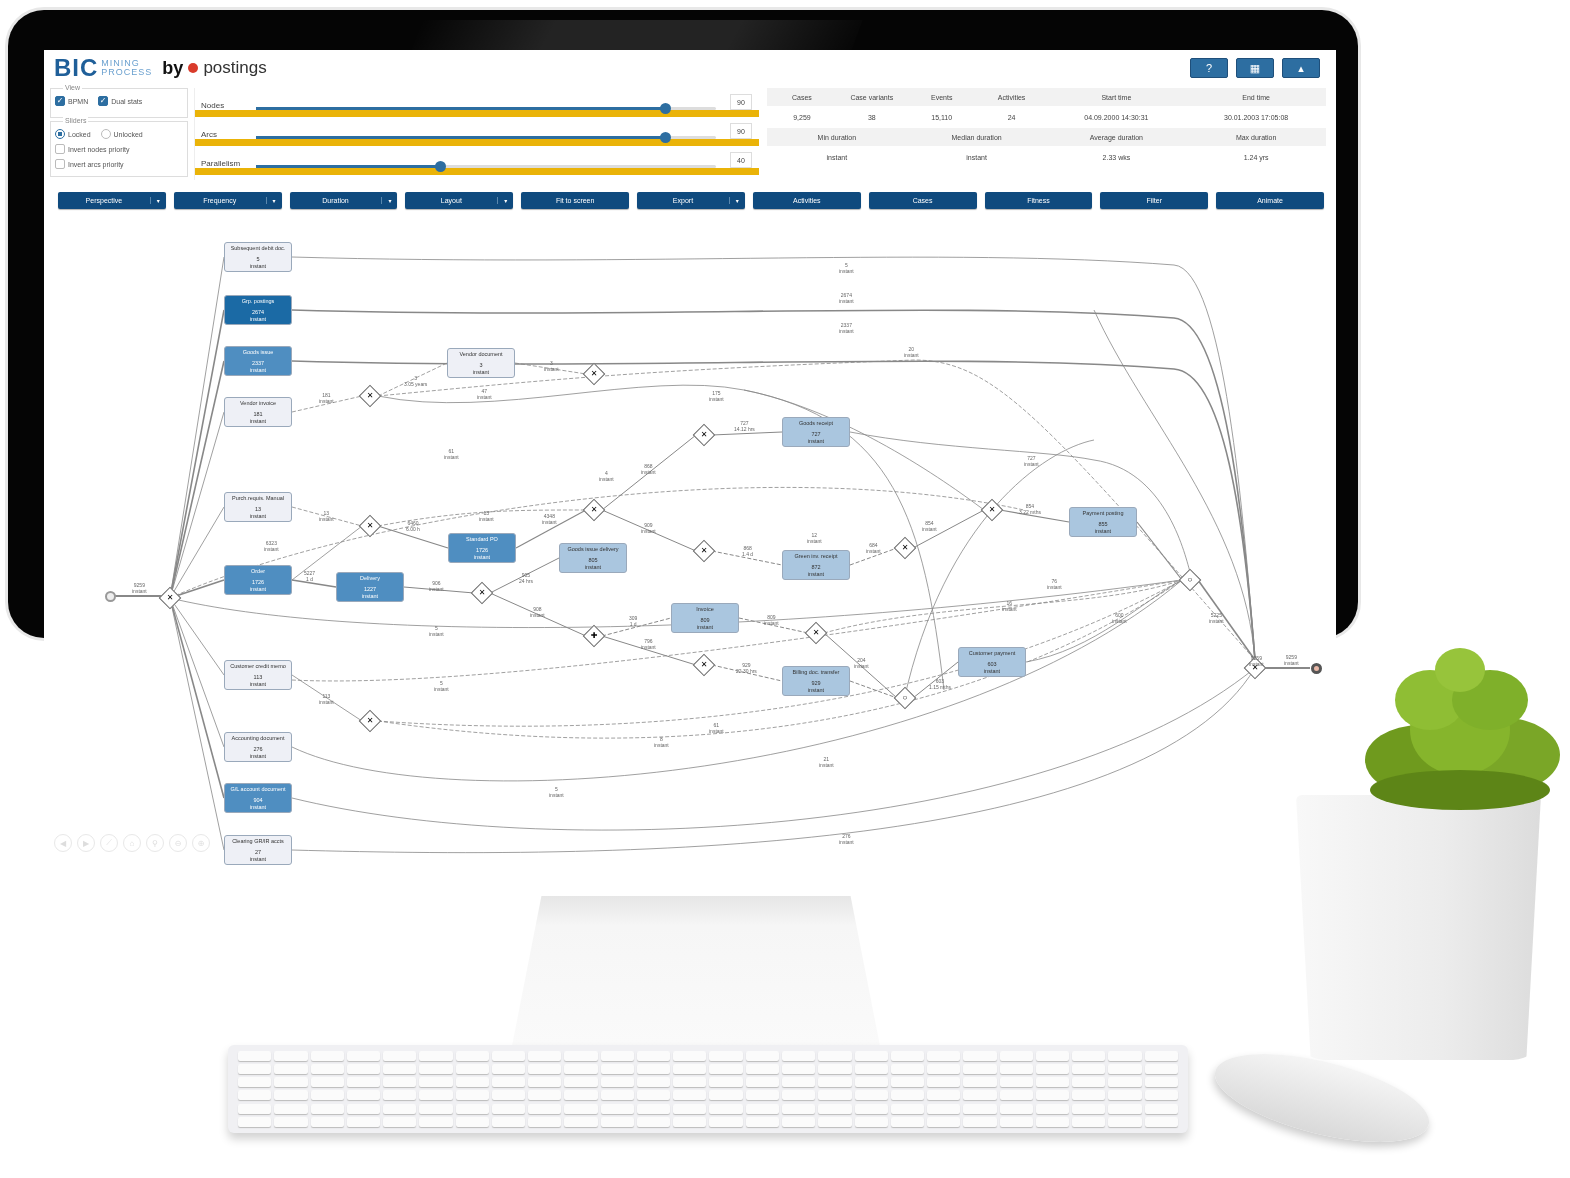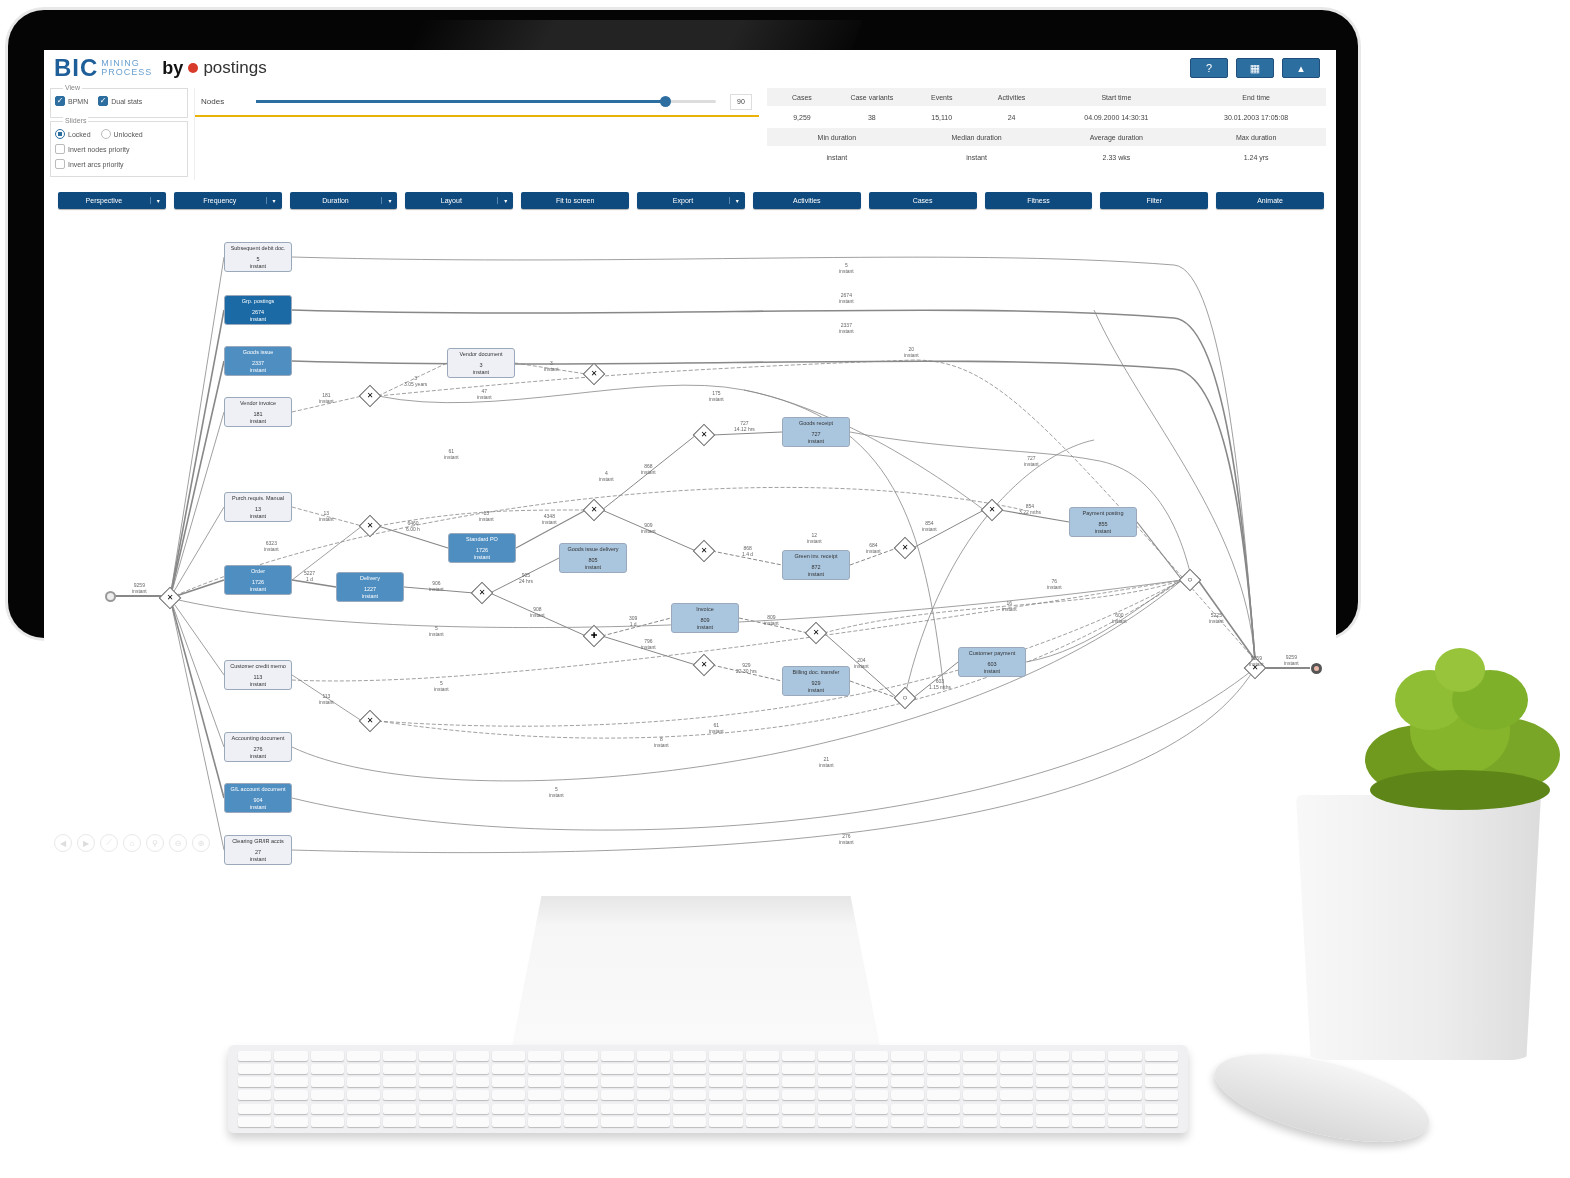--- a/index.html
+++ b/index.html
@@ -25,21 +25,21 @@
 .ctrl{position:absolute;left:6px;top:38px;width:1276px;height:92px;display:flex}
 .view-box{width:138px;font-size:7px;color:#555}
 .fieldset{border:1px solid #ddd;padding:3px 4px;margin-bottom:3px;position:relative}
 .legend{position:absolute;top:-5px;left:12px;background:#fff;padding:0 2px;font-size:7px;color:#888}
 .chk{display:inline-flex;align-items:center;margin-right:8px;margin-top:4px}
 .cbox{width:10px;height:10px;border:1px solid #2d6ea1;background:#2d6ea1;color:#fff;font-size:8px;line-height:8px;text-align:center;margin-right:3px;border-radius:2px}
 .cbox.off{background:#fff;border-color:#bbb}
 .radio{width:10px;height:10px;border-radius:50%;border:1px solid #2d6ea1;margin-right:3px;display:inline-block;background:radial-gradient(#2d6ea1 40%,#fff 45%)}
 .radio.off{background:#fff;border-color:#bbb}
 .sliders{width:565px;margin-left:6px;border-left:1px solid #eee}
-.srow{height:29px;display:flex;align-items:center;font-size:8px;color:#444;border-bottom:2px solid #eab308;padding-left:6px}
+.srow{height:29px;display:flex;align-items:flex-end;font-size:8px;color:#444;border-bottom:7px solid #eab308;padding-left:6px}
 .slabel{width:55px}
 .track{position:relative;width:460px;height:3px;background:#ddd;border-radius:2px}
 .fill{position:absolute;left:0;top:0;height:3px;background:#2d6ea1}
 .knob{position:absolute;top:-4px;width:11px;height:11px;border-radius:50%;background:#2d6ea1;margin-left:-5px}
 .sval{margin-left:14px;width:22px;height:16px;border:1px solid #ddd;font-size:7px;display:flex;align-items:center;justify-content:center}
 .stats{flex:1;margin-left:8px;font-size:7px;color:#444}
 .st-head,.st-val{display:flex;text-align:center}
 .st-head{background:#f2f2f2;height:18px;align-items:center}
 .st-val{height:22px;align-items:center}
 .st-head div,.st-val div{flex:1}
@@ -120,20 +120,36 @@
         </div>
       </div>
       <div class="sliders">
         <div class="srow">
           <span class="slabel">Nodes</span>
           <div class="track">
               <div class="fill" style="width:89%"></div>
               <div class="knob" style="left:89%"></div>
             </div>
           <span class="sval">90</span>
+        </div>
+        <div class="srow">
+          <span class="slabel">Arcs</span>
+          <div class="track">
+              <div class="fill" style="width:89%"></div>
+              <div class="knob" style="left:89%"></div>
+            </div>
+          <span class="sval">90</span>
+        </div>
+        <div class="srow">
+          <span class="slabel">Parallelism</span>
+          <div class="track">
+              <div class="fill" style="width:40%"></div>
+              <div class="knob" style="left:40%"></div>
+            </div>
+          <span class="sval">40</span>
         </div>
       </div>
       <div class="stats">
         <div class="st-head">
           <div>Cases</div>
           <div>Case variants</div>
           <div>Events</div>
           <div>Activities</div>
           <div style="flex:2">Start time</div>
           <div style="flex:2">End time</div>

